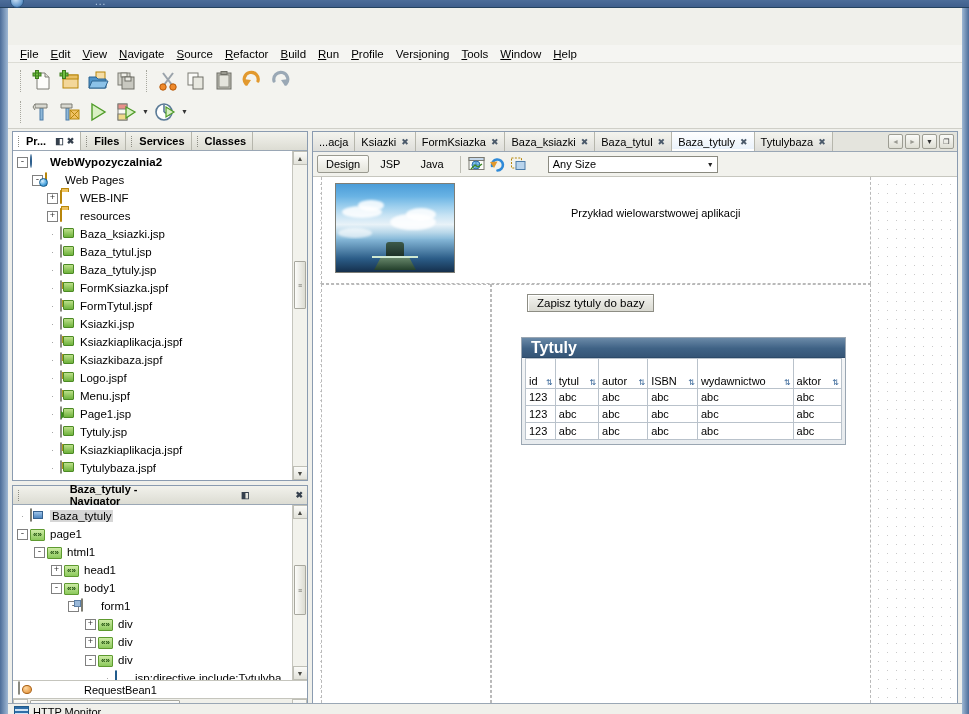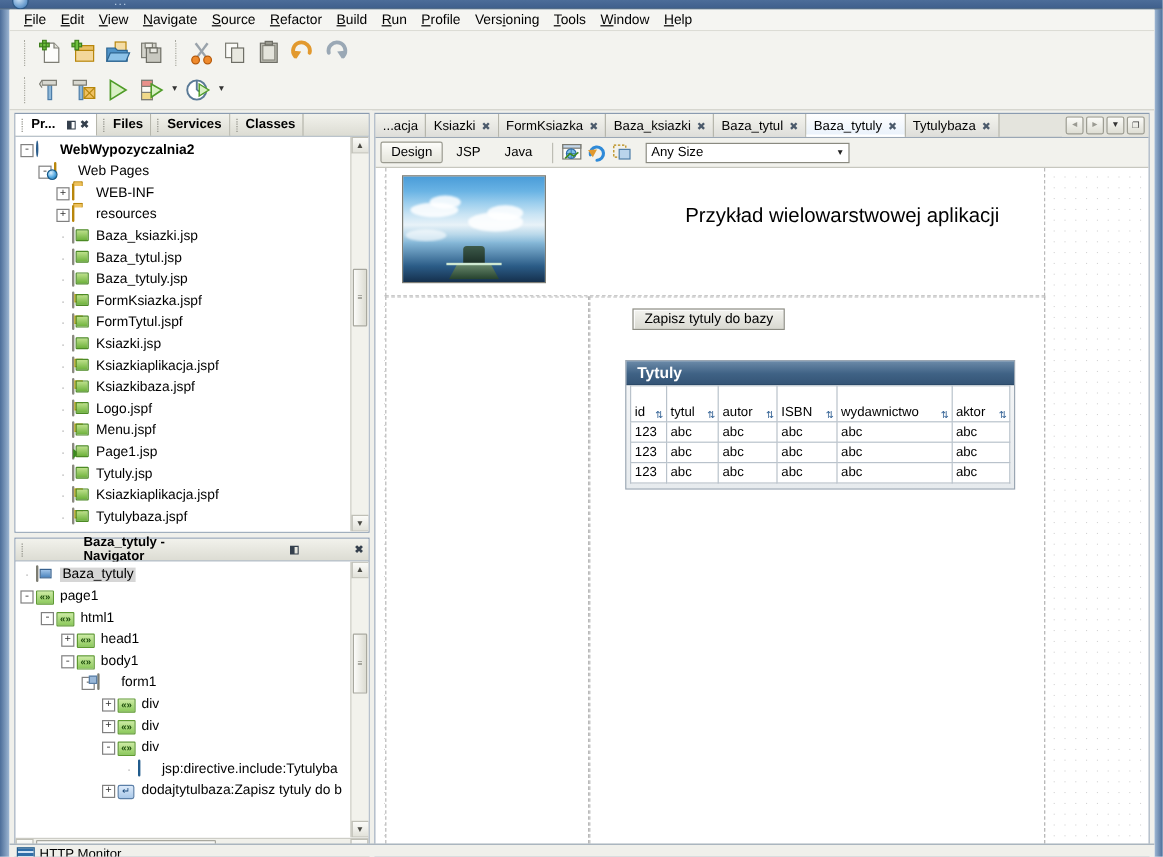--- a/index.html
+++ b/index.html
@@ -41,21 +41,21 @@
   #app {
     position:absolute; left:8px; top:8px; width:954px; height:706px;
     background:#f0f0eb;
     display:flex; flex-direction:column;
   }
 
   
   #menubar {
     height:18px; background:#f5f5f2;
     border-bottom:1px solid #dcdcd5;
-    display:flex; align-items:center; padding-left:6px;
+    display:flex; align-items:center; padding-left:6px;margin-top:37px;
   }
   .menu-item {
     padding:1px 6px; font-size:11.5px; color:#000; cursor:default;
     white-space:nowrap;
   }
   .menu-item u { text-decoration:underline; }
 
   
   #toolbar-wrap {
     background:#f3f3ef;
@@ -321,21 +321,21 @@
     padding:2px 8px; font-size:11px; margin-right:2px; cursor:default;
     border:1px solid transparent; border-radius:2px;
   }
   .viewbtn.sel {
     background:linear-gradient(to bottom,#fdfdfa,#e4e4db);
     border:1px solid #9a9a90;
   }
   .dt-sep { width:1px;height:17px;background:#bdbdb4;margin:0 5px; }
   .dt-ico { width:21px;height:19px;display:flex;align-items:center;justify-content:center;cursor:default; }
   #size-select {
-    margin-left:9px; width:170px; height:17px;
+    margin-left:19px; width:170px; height:17px;
     background:#fff; border:1px solid #8a8a80;
     display:flex; align-items:center; font-size:11px;
     padding-left:4px; position:relative; cursor:default;
   }
   #size-select .caret {
     position:absolute; right:3px; font-size:7px; color:#222;
   }
 
   
   #canvas {
@@ -380,21 +380,21 @@
     background:linear-gradient(to bottom,#3d5a4a,#1b2e26);
     border-radius:3px 3px 0 0;
   }
   .boat .rail {
     position:absolute; left:-2px; bottom:12px; width:46px; height:2px;
     background:#cfe9d2;
   }
 
   #hero-title {
     position:absolute; left:258px; top:30px;
-    font-size:17px; color:#000; white-space:nowrap;
+    font-size:11px; color:#000; white-space:nowrap;
   }
 
   #links-box { position:absolute; left:20px; top:120px; width:138px; height:170px; }
   .dlink {
     display:block; margin-bottom:13px; font-size:11.5px;
     color:#2a2ac0; text-decoration:underline; white-space:nowrap; cursor:default;
   }
   .dplain {
     display:block; margin-bottom:13px; font-size:11.5px;
     color:#000; text-decoration:none; white-space:nowrap; cursor:default;
@@ -411,21 +411,21 @@
 
   #table-wrap {
     position:absolute; left:208px; top:160px; width:325px;
     border:1px solid #9aa6b2;
     background:linear-gradient(to bottom,#f6f7f8,#e7ebee);
     padding:0 3px 4px 3px;
   }
   #table-caption {
     height:20px; display:flex; align-items:center; padding-left:9px;
     margin:0 -3px;
-    font-size:13px; font-weight:bold; color:#fff;
+    font-size:16px; font-weight:bold; color:#fff;
     background:linear-gradient(to bottom,#6b8aa8,#3f6285 55%,#355576);
     border-bottom:1px solid #2c4a69;
   }
   #data-table { width:100%; border-collapse:collapse; background:#fff; }
   #data-table th, #data-table td {
     border:1px solid #b9c2cb; font-weight:normal;
     font-size:11px; color:#000; text-align:left;
     padding:1px 3px; height:17px; vertical-align:middle;
   }
   #data-table thead th {
@@ -845,20 +845,24 @@
                 </span>
                 <span class="tlabel">dodajtytulbaza:Zapisz tytuly do b</span>
               </div>
             </div>
           <div class="vscroll">
             <div class="arr">▲</div>
             <div class="track"></div>
             <div class="thumb" style="top:60px;height:50px;">≡</div>
             <div class="arr">▼</div>
           </div>
+        </div>
+        <div class="panel-title" style="border-top:1px solid #c5c5bd;border-bottom:none;background:#fff;font-weight:normal;height:18px;">
+          <span class="ticon"><span class="ic-bean"></span></span>
+          <span>RequestBean1</span>
         </div>
         <div class="hscroll">
           <div class="arr">◄</div>
           <div class="thumb-h" style="width:150px;">≡</div>
           <div class="gap"></div>
           <div class="arr">►</div>
         </div>
       </div>
     </div>
 

